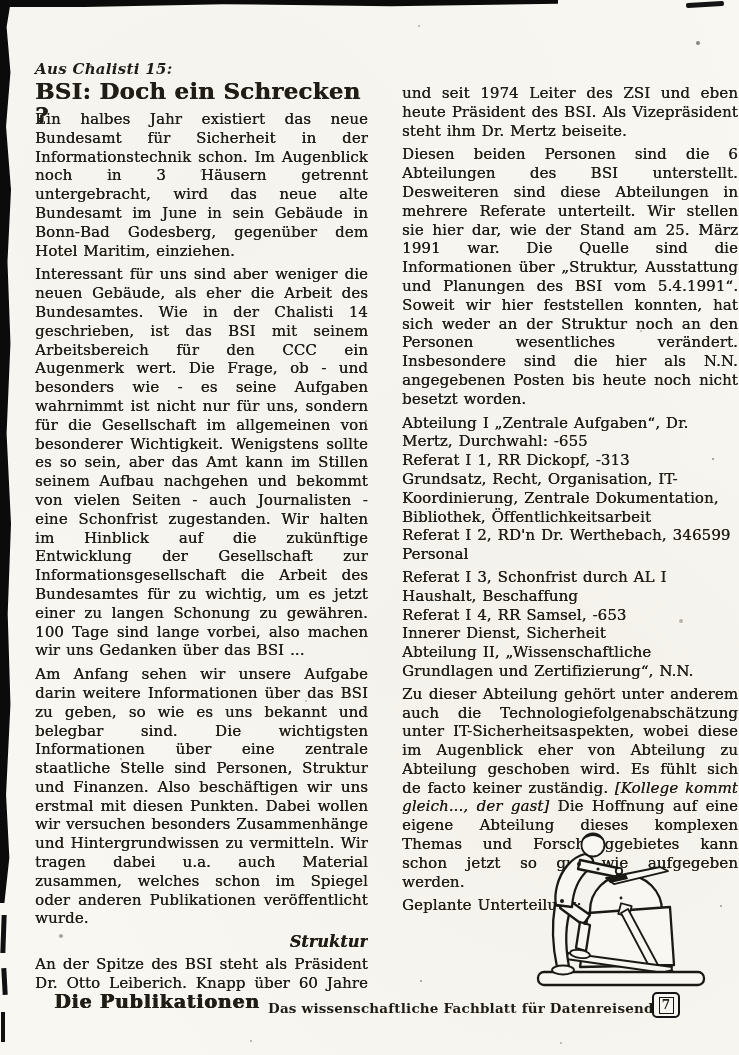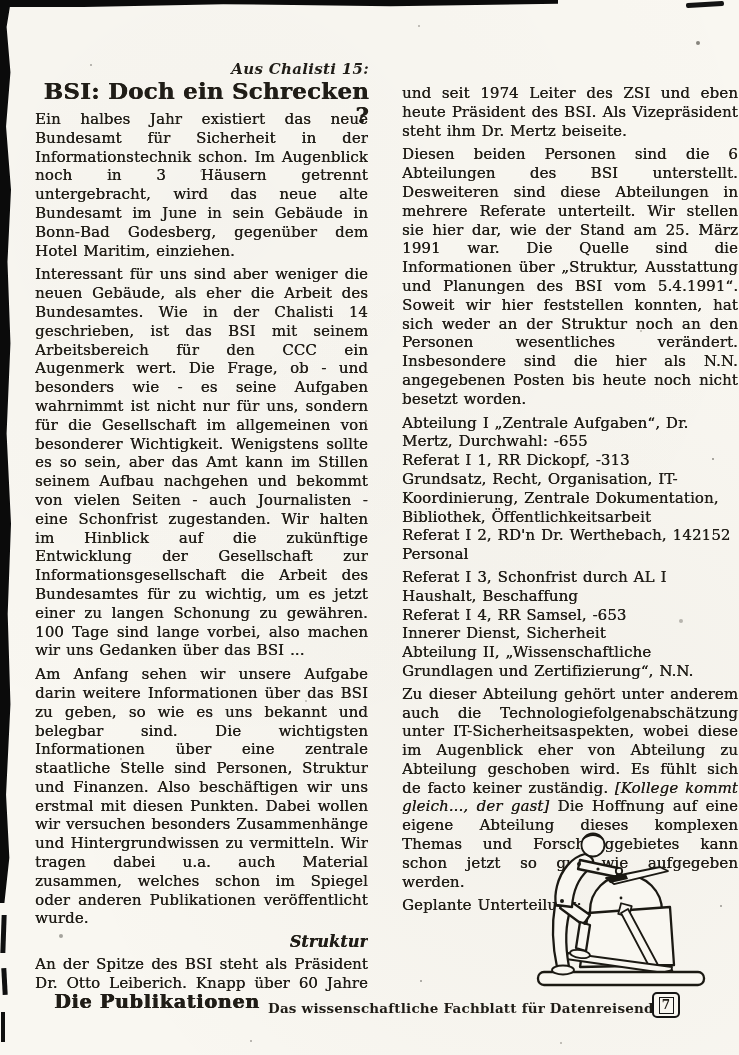--- a/index.html
+++ b/index.html
@@ -24,21 +24,21 @@
     box-shadow:697px 42px 0 1px rgba(40,38,30,.55), 90px 64px 0 0 rgba(40,38,30,.4),
       208px 232px 0 0 rgba(40,38,30,.45), 418px 25px 0 0 rgba(40,38,30,.35),
       650px 212px 0 1px rgba(40,38,30,.35), 365px 420px 0 0 rgba(40,38,30,.4),
       712px 458px 0 0 rgba(40,38,30,.5), 120px 758px 0 0 rgba(40,38,30,.4),
       305px 700px 0 0 rgba(40,38,30,.3), 680px 620px 0 1px rgba(40,38,30,.3),
       420px 980px 0 0 rgba(40,38,30,.45), 250px 1040px 0 0 rgba(40,38,30,.4),
       560px 1042px 0 0 rgba(40,38,30,.35), 720px 905px 0 0 rgba(40,38,30,.45),
       640px 330px 0 0 rgba(40,38,30,.3), 60px 935px 0 1px rgba(40,38,30,.4),
       200px 170px 0 0 rgba(40,38,30,.3), 700px 790px 0 0 rgba(40,38,30,.4);}
   
-  .masthead{position:absolute;left:35px;top:60px;width:334px;text-align:right;}
+  .masthead{position:absolute;left:35px;top:60px;width:334px;text-align:left;}
   .kicker{font-size:15px;font-style:italic;font-weight:bold;letter-spacing:.3px;}
   .title{margin:1px 0 0;font-size:23px;font-weight:bold;letter-spacing:.2px;line-height:1.05;
     text-shadow:.4px 0 0 currentColor;}
   
   .col{position:absolute;font-size:15px;line-height:18.8px;text-align:justify;
     hyphens:auto;-webkit-hyphens:auto;word-spacing:1px;letter-spacing:.1px;
     text-shadow:.25px 0 0 currentColor;}
   .col-left{left:35px;top:110px;width:333px;height:882px;overflow:hidden;}
   .col-right{left:378px;top:84px;width:336px;height:910px;overflow:hidden;margin-left:24px;}
   .col p{margin:0 0 5px;}
@@ -88,21 +88,21 @@
     <p>An der Spitze des BSI steht als Präsident Dr. Otto Leiberich. Knapp über 60 Jahre alt, 1946 Abitur, 1947 Mathematik an der Uni Köln studiert, 1953 Promotion mit einem Thema aus der höheren Algebra, danach wissenschaftliche Tätigkeit, dann Dienst in der Zentralstelle für Chiffrierwesen (ZfCh) und dem späteren ZSI. Davon zwischen 1962 und 1974 Chefmathematiker</p>
   </div>
 
   <div class="col col-right">
     <p>und seit 1974 Leiter des ZSI und eben heute Präsident des BSI. Als Vizepräsident steht ihm Dr. Mertz beiseite.</p>
     <p>Diesen beiden Personen sind die 6 Abteilungen des BSI unterstellt. Desweiteren sind diese Abteilungen in mehrere Referate unterteilt. Wir stellen sie hier dar, wie der Stand am 25. März 1991 war. Die Quelle sind die Informationen über „Struktur, Ausstattung und Planungen des BSI vom 5.4.1991“. Soweit wir hier feststellen konnten, hat sich weder an der Struktur noch an den Personen wesentliches verändert. Insbesondere sind die hier als N.N. angegebenen Posten bis heute noch nicht besetzt worden.</p>
     <div class="directory">
       <p class="dir-line dir-gap">Abteilung I „Zentrale Aufgaben“, Dr. Mertz, Durchwahl: -655</p>
       <p class="dir-line">Referat I 1, RR Dickopf, -313</p>
       <p class="dir-line">Grundsatz, Recht, Organisation, IT-Koordinierung, Zentrale Dokumentation, Bibliothek, Öffentlichkeitsarbeit</p>
-      <p class="dir-line">Referat I 2, RD'n Dr. Werthebach, 142152</p>
+      <p class="dir-line">Referat I 2, RD'n Dr. Werthebach, 346599</p>
       <p class="dir-line">Personal</p>
       <p class="dir-line dir-gap">Referat I 3, Schonfrist durch AL I</p>
       <p class="dir-line">Haushalt, Beschaffung</p>
       <p class="dir-line">Referat I 4, RR Samsel, -653</p>
       <p class="dir-line">Innerer Dienst, Sicherheit</p>
       <p class="dir-line">Abteilung II, „Wissenschaftliche Grundlagen und Zertifizierung“, N.N.</p>
     </div>
     <p class="closing"><span>Zu dieser Abteilung gehört unter anderem auch die Technologiefolgenabschätzung unter IT-Sicherheitsaspekten, wobei diese im Augenblick eher von Abteilung zu Abteilung geschoben wird. Es fühlt sich de facto keiner zuständig. </span><span class="ital">[Kollege kommt gleich..., der gast]</span><span> Die Hoffnung auf eine eigene Abteilung dieses komplexen Themas und Forschunggebietes kann schon jetzt so gut wie aufgegeben werden.</span></p>
     <p>Geplante Unterteilung:</p>
   </div>

